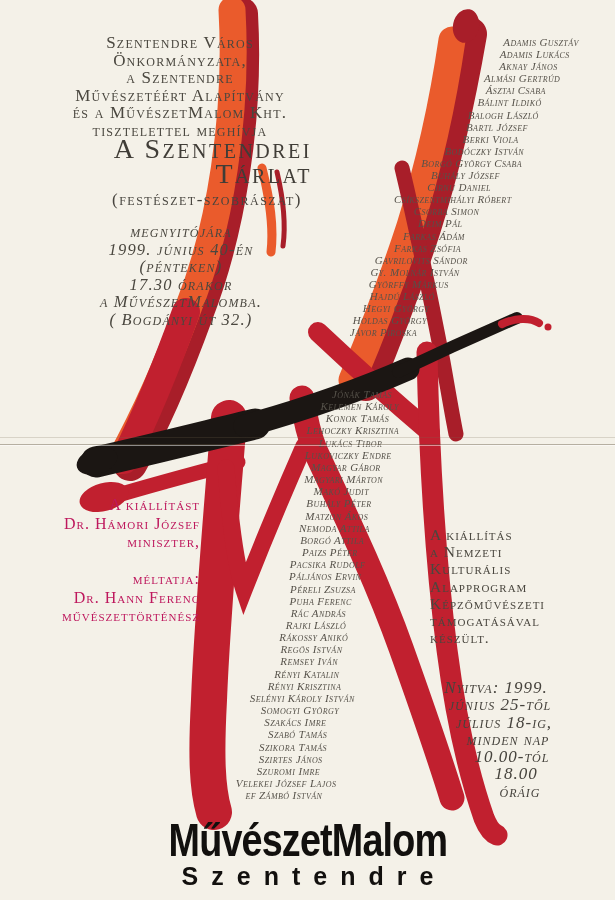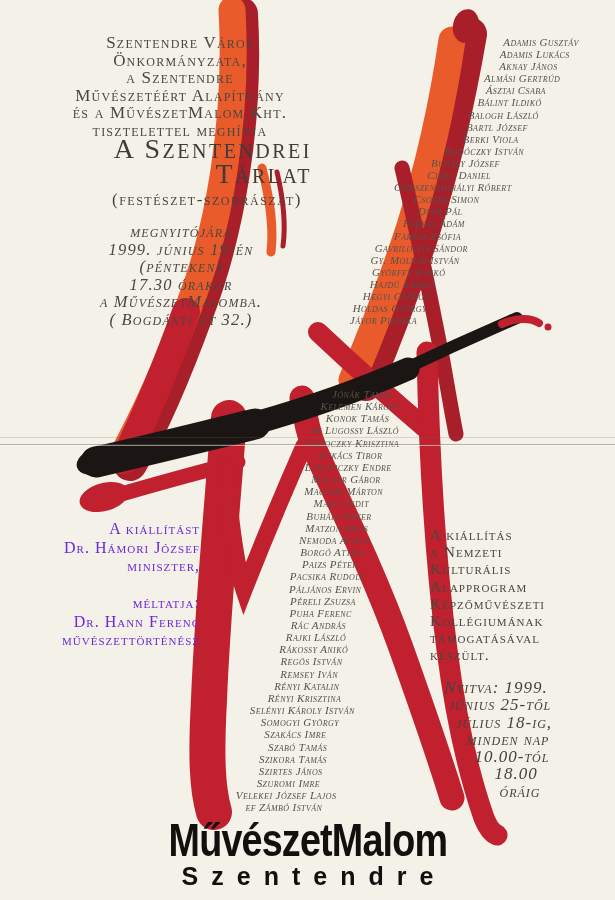--- a/index.html
+++ b/index.html
@@ -21,22 +21,22 @@
   .opening{left:45px;top:223px;width:272px;text-align:center;font-size:16.5px;line-height:17.6px;
            font-style:italic;font-variant:small-caps;letter-spacing:1.2px;color:#4a473f;}
   
   .names{font-size:11px;font-style:italic;font-variant:small-caps;letter-spacing:.4px;color:#56524a;}
   .names .line{text-align:center;}
   .names-right{left:411px;top:36px;width:260px;line-height:12.1px;}
   .names-right .line{transform:translateX(calc(var(--i) * -6.3px));}
   .names-mid{left:232px;top:388px;width:260px;line-height:12.15px;}
   .names-mid .line{transform:translateX(calc(var(--i) * -2.3px));}
   
-  .opener{left:10px;top:520px;width:190px;text-align:right;font-size:16px;line-height:18.5px;
-          font-variant:small-caps;letter-spacing:1px;color:#6d28d9;}
+  .opener{left:10px;top:496px;width:190px;text-align:right;font-size:16px;line-height:18.5px;
+          font-variant:small-caps;letter-spacing:1px;color:#be185d;}
   
   .sponsor{left:430px;top:526px;width:175px;text-align:left;font-size:15.5px;line-height:17.2px;
            font-variant:small-caps;letter-spacing:1px;color:#4a473f;}
   
   .hours{left:411px;top:679px;width:170px;text-align:center;font-size:17px;line-height:17.3px;
          font-style:italic;font-variant:small-caps;letter-spacing:1px;color:#46433d;}
   .hours .line{transform:translateX(calc(var(--i) * 4px));}
   
   .logo{position:absolute;left:0;top:818px;width:615px;text-align:center;z-index:2;
         font-family:"Liberation Sans",sans-serif;color:#12100e;}
@@ -98,59 +98,59 @@
 
   <div class="blk title">
       <div class="line" style="--i: 0;">A Szentendrei</div>
       <div class="line" style="--i: 1;">Tárlat</div>
     </div>
 
   <div class="blk subtitle">(festészet-szobrászat)</div>
 
   <div class="blk opening">
       <div class="line" style="--i: 0;">megnyitójára</div>
-      <div class="line" style="--i: 1;">1999. június 19-én</div>
+      <div class="line" style="--i: 1;">1999. június 40-én</div>
       <div class="line" style="--i: 2;">(pénteken)</div>
       <div class="line" style="--i: 3;">17.30 órakor</div>
       <div class="line" style="--i: 4;">a MűvészetMalomba.</div>
       <div class="line" style="--i: 5;">( Bogdányi út 32.)</div>
     </div>
 
   <div class="blk names names-right">
       <div class="line" style="--i: 0;">Adamis Gusztáv</div>
       <div class="line" style="--i: 1;">Adamis Lukács</div>
       <div class="line" style="--i: 2;">Aknay János</div>
       <div class="line" style="--i: 3;">Almási Gertrúd</div>
       <div class="line" style="--i: 4;">Ásztai Csaba</div>
       <div class="line" style="--i: 5;">Bálint Ildikó</div>
       <div class="line" style="--i: 6;">Balogh László</div>
       <div class="line" style="--i: 7;">Bartl József</div>
       <div class="line" style="--i: 8;">Berki Viola</div>
       <div class="line" style="--i: 9;">Bodóczky István</div>
+      <div class="line" style="--i: 11;">Borgó György Csaba</div>
       <div class="line" style="--i: 12;">Buhály József</div>
       <div class="line" style="--i: 13;">Cirnu Daniel</div>
       <div class="line" style="--i: 14;">Csíkszentmihályi Róbert</div>
       <div class="line" style="--i: 15;">Csorba Simon</div>
       <div class="line" style="--i: 16;">Deim Pál</div>
       <div class="line" style="--i: 17;">Farkas Ádám</div>
       <div class="line" style="--i: 18;">Farkas Zsófia</div>
       <div class="line" style="--i: 19;">Gavrilovits Sándor</div>
       <div class="line" style="--i: 20;">Gy. Molnár István</div>
-      <div class="line" style="--i: 21;">Győrffy Ildikó</div>
+      <div class="line" style="--i: 21;">Győrffy Márkus</div>
       <div class="line" style="--i: 22;">Hajdú László</div>
       <div class="line" style="--i: 23;">Hegyi György</div>
       <div class="line" style="--i: 24;">Holdas György</div>
       <div class="line" style="--i: 25;">Jávor Piroska</div>
     </div>
 
   <div class="blk names names-mid">
       <div class="line" style="--i: 0;">Jónák Tamás</div>
       <div class="line" style="--i: 1;">Kelemen Károly</div>
       <div class="line" style="--i: 2;">Konok Tamás</div>
-      <div class="line" style="--i: 3;">fe Lugossy László</div>
       <div class="line" style="--i: 4;">Lehoczky Krisztina</div>
       <div class="line" style="--i: 5;">Lukács Tibor</div>
       <div class="line" style="--i: 6;">Lukoviczky Endre</div>
       <div class="line" style="--i: 7;">Magyar Gábor</div>
       <div class="line" style="--i: 8;">Magyari Márton</div>
       <div class="line" style="--i: 9;">Makó Judit</div>
       <div class="line" style="--i: 10;">Buhály Péter</div>
       <div class="line" style="--i: 11;">Matzon Ákos</div>
       <div class="line" style="--i: 12;">Nemoda Attila</div>
       <div class="line" style="--i: 13;">Borgó Attila</div>
@@ -186,21 +186,20 @@
       <div class="line" style="--i: 6;">Dr. Hann Ferenc</div>
       <div class="line" style="--i: 7;">művészettörténész</div>
     </div>
 
   <div class="blk sponsor">
       <div class="line" style="--i: 0;">A kiállítás</div>
       <div class="line" style="--i: 1;">a Nemzeti</div>
       <div class="line" style="--i: 2;">Kulturális</div>
       <div class="line" style="--i: 3;">Alapprogram</div>
       <div class="line" style="--i: 4;">Képzőművészeti</div>
-      <div class="line" style="--i: 5;">Kollégiumának</div>
       <div class="line" style="--i: 6;">támogatásával</div>
       <div class="line" style="--i: 7;">készült.</div>
     </div>
 
   <div class="blk hours">
       <div class="line" style="--i: 0;">Nyitva: 1999.</div>
       <div class="line" style="--i: 1;">június 25-től</div>
       <div class="line" style="--i: 2;">július 18-ig,</div>
       <div class="line" style="--i: 3;">minden nap</div>
       <div class="line" style="--i: 4;">10.00-tól</div>

